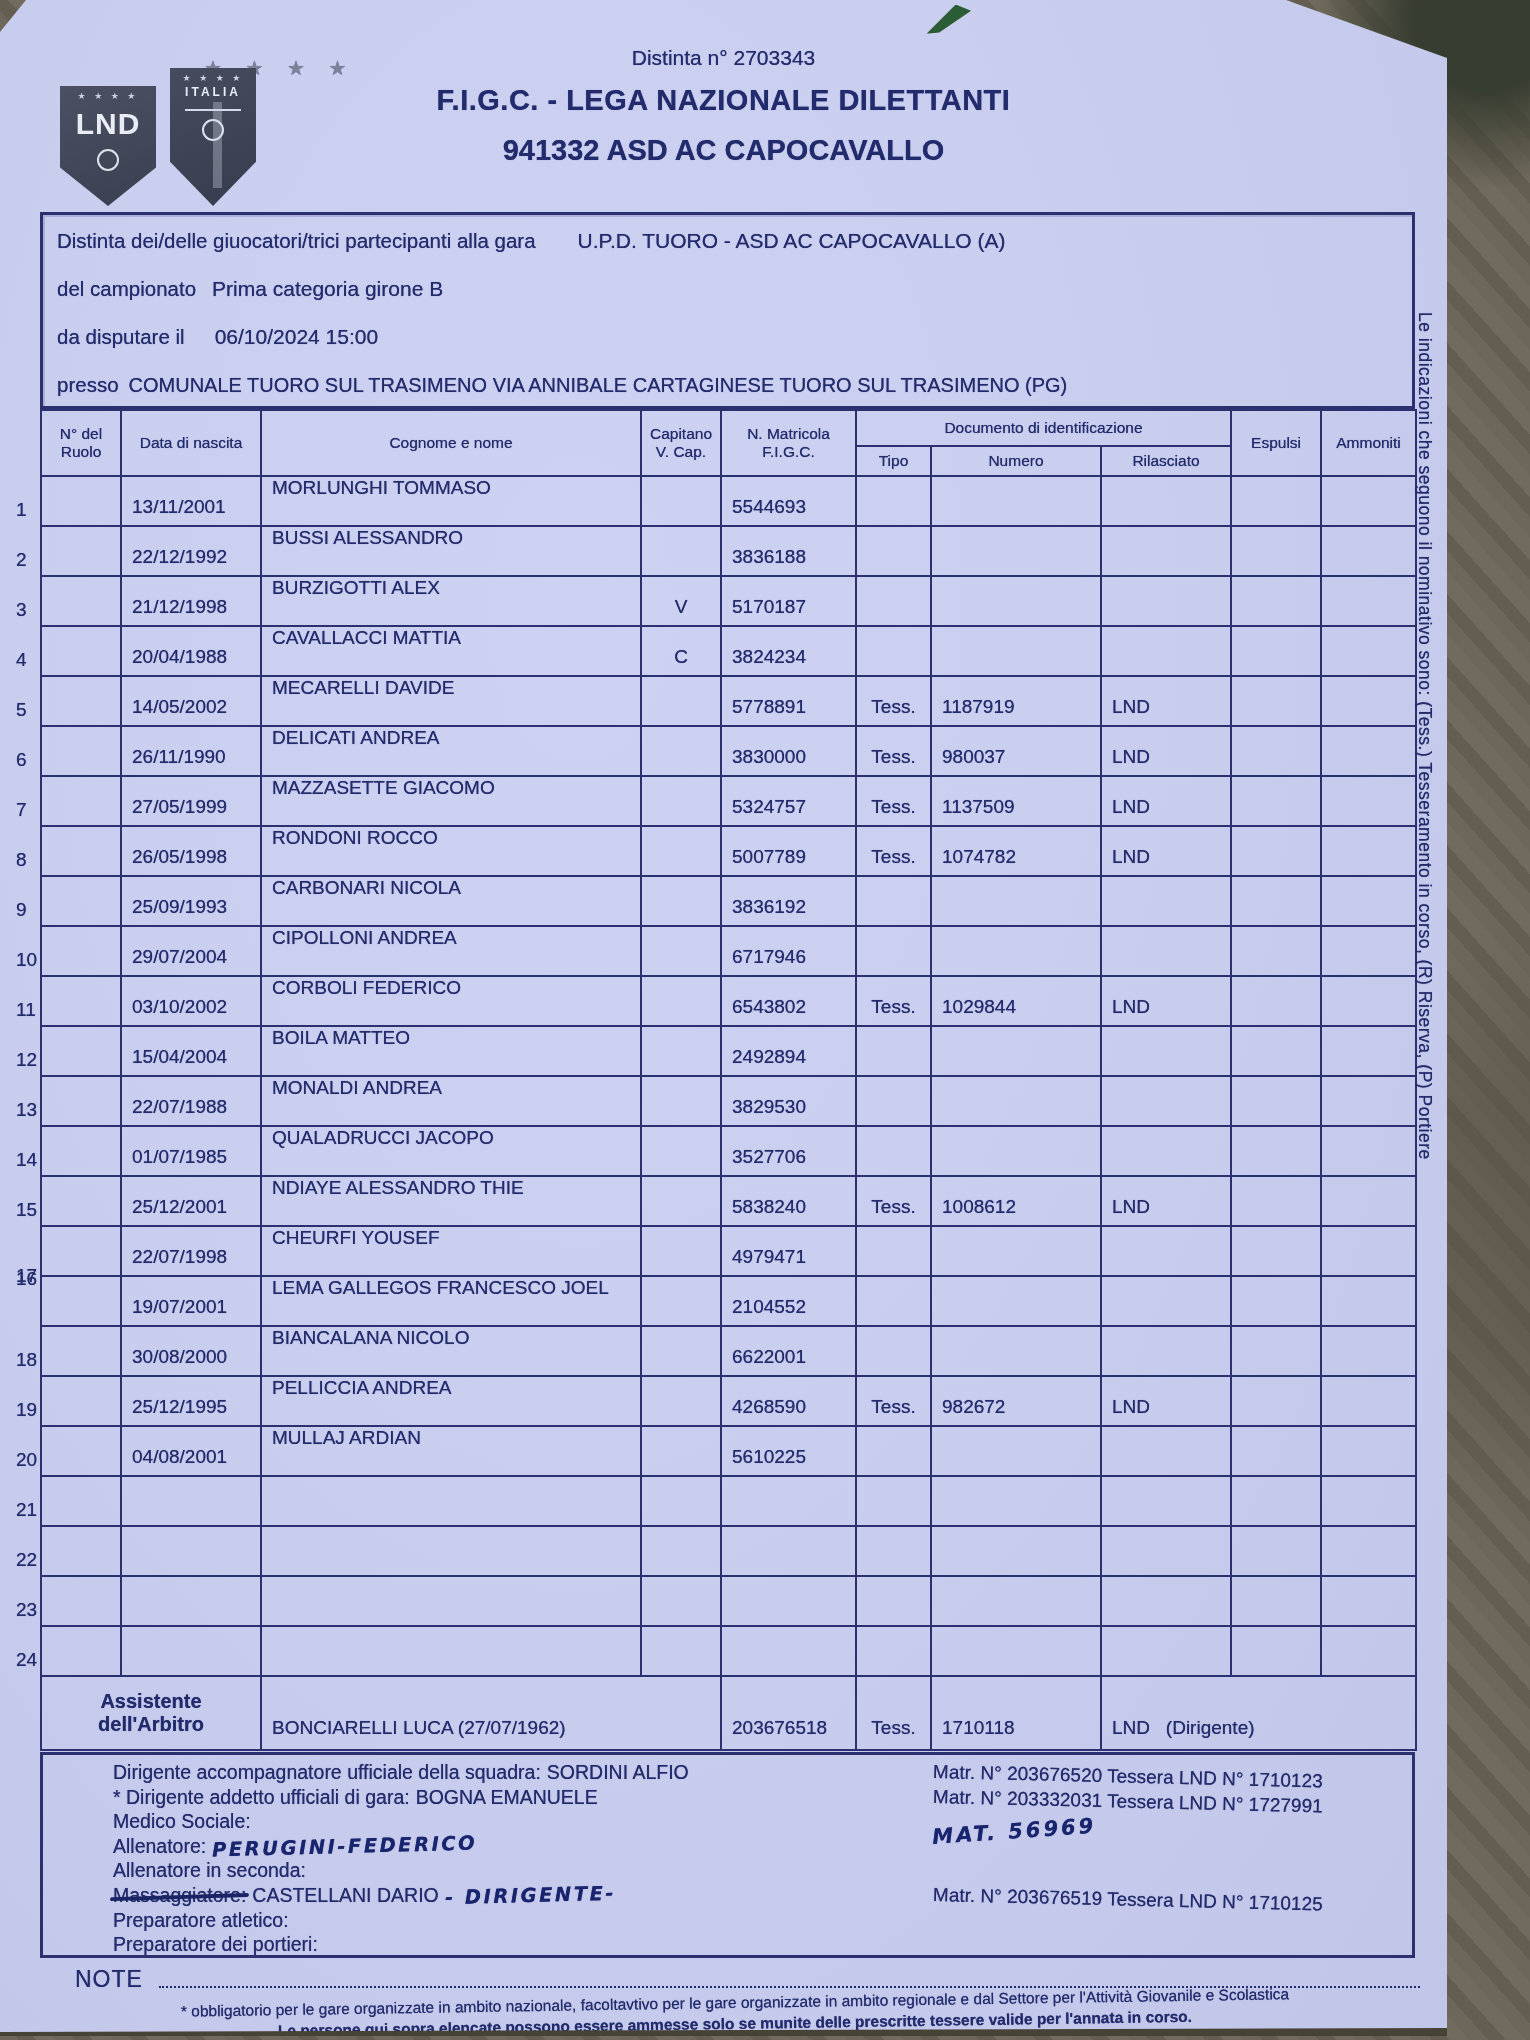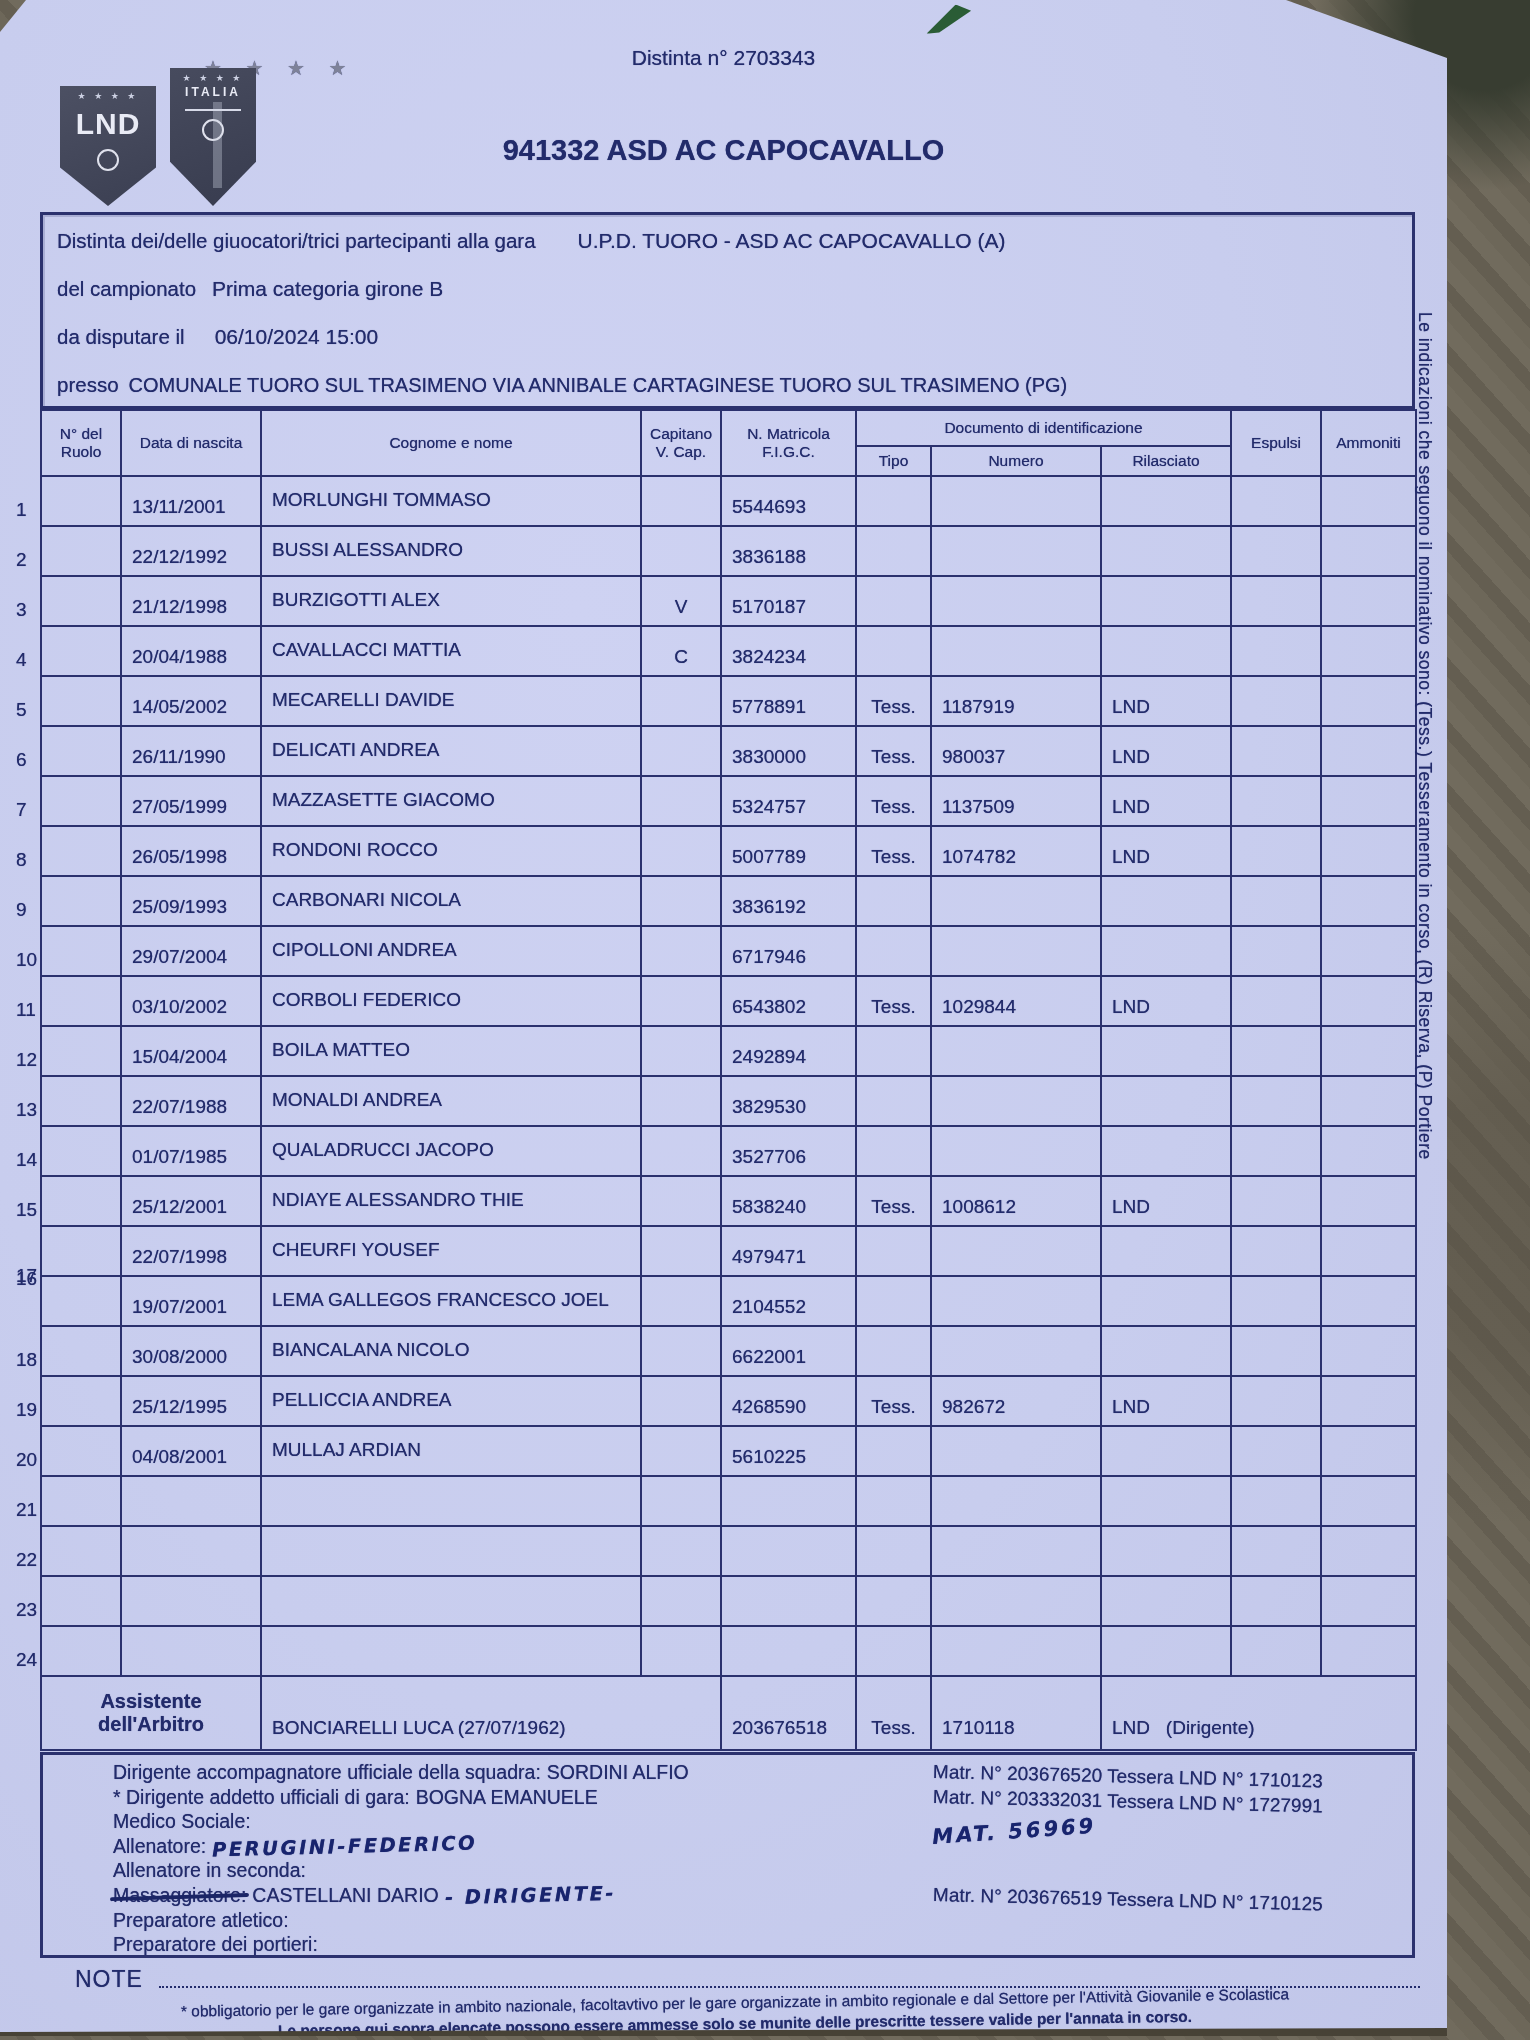--- a/index.html
+++ b/index.html
@@ -54,21 +54,21 @@
 
   
   .roster{position:absolute;left:40px;top:409px;}
   table{border-collapse:collapse;table-layout:fixed;width:1375px;}
   th,td{border:2.6px solid #2b316e;overflow:hidden;}
   th{font-weight:normal;font-size:15.5px;white-space:pre-line;text-align:center;vertical-align:middle;
      color:#222b6b;text-shadow:0 0 .7px #222b6bcc;padding:2px;}
   thead tr.hA{height:36px;} thead tr.hB{height:30px;}
   tr.player{height:50px;}
   td{font-size:19px;color:#222b6b;text-shadow:0 0 .7px #222b6bcc;vertical-align:bottom;padding:0 4px 7px 10px;}
-  td.c-name{vertical-align:top;padding:12px 4px 0 10px;font-size:19px;}
+  td.c-name{vertical-align:top;padding:0 4px 0 10px;font-size:19px;}
   td.c-cap,td.c-tipo{text-align:center;padding-left:4px;}
   tr.assist{height:74px;}
   .assist td{vertical-align:bottom;padding-bottom:10px;}
   .assist .a-label{font-weight:bold;font-size:20px;white-space:pre-line;text-align:center;vertical-align:middle;padding:0 2px;}
   .assist .a-ril{white-space:pre;}
 
   .row-num{position:absolute;left:16px;width:24px;font-size:19px;color:#222b6b;text-shadow:0 0 .7px #222b6bcc;}
 
   
   .side-note{left:1414px;top:312px;height:1080px;writing-mode:vertical-rl;
@@ -113,20 +113,21 @@
   </div>
 
   <div class="shield shield-ita">
     <div class="ita-stripe"></div>
     <span class="mini-stars">★ ★ ★ ★</span>
     <span class="ita-text">ITALIA</span>
     <span class="ball"></span>
   </div>
 
   <div class="abs hdr-distinta ink">Distinta n° 2703343</div>
+  <div class="abs hdr-fed ink">F.I.G.C. - LEGA NAZIONALE DILETTANTI</div>
   <div class="abs hdr-team ink">941332 ASD AC CAPOCAVALLO</div>
 
   <div class="abs info-box">
     <div class="info-line il1 ink">
       <span>Distinta dei/delle giuocatori/trici partecipanti alla gara</span><span class="info-value">U.P.D. TUORO - ASD AC CAPOCAVALLO (A)</span>
     </div>
     <div class="info-line il2 ink">
       <span>del campionato</span><span class="info-value">Prima categoria girone B</span>
     </div>
     <div class="info-line il3 ink">

